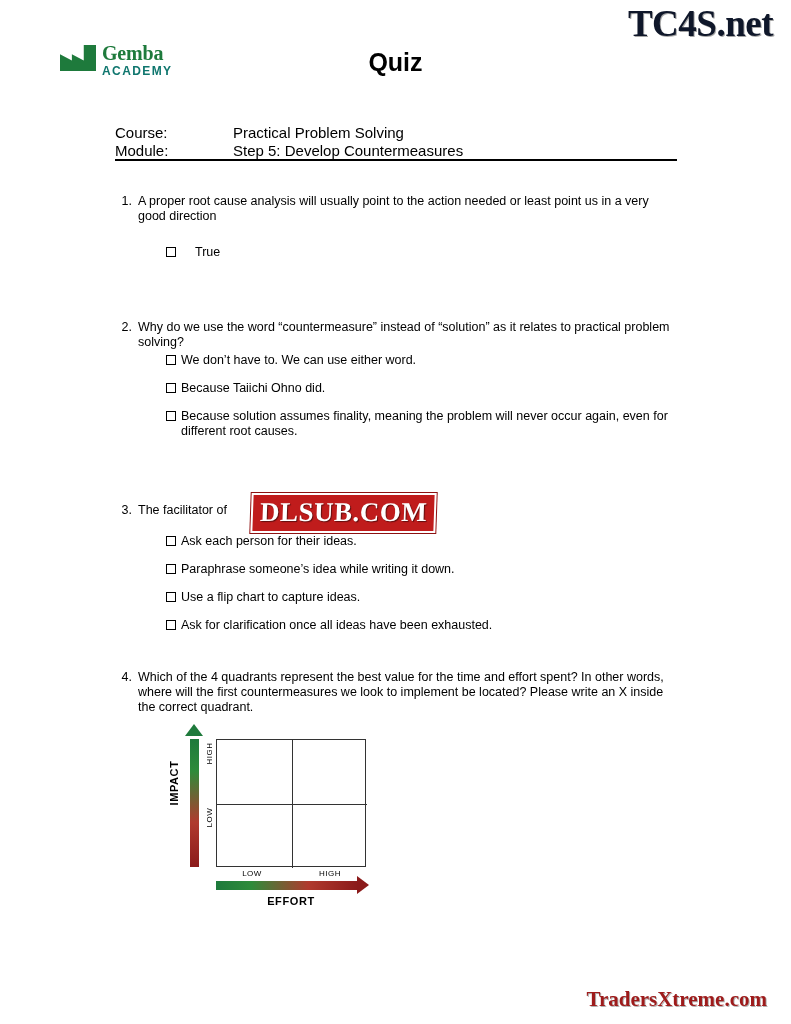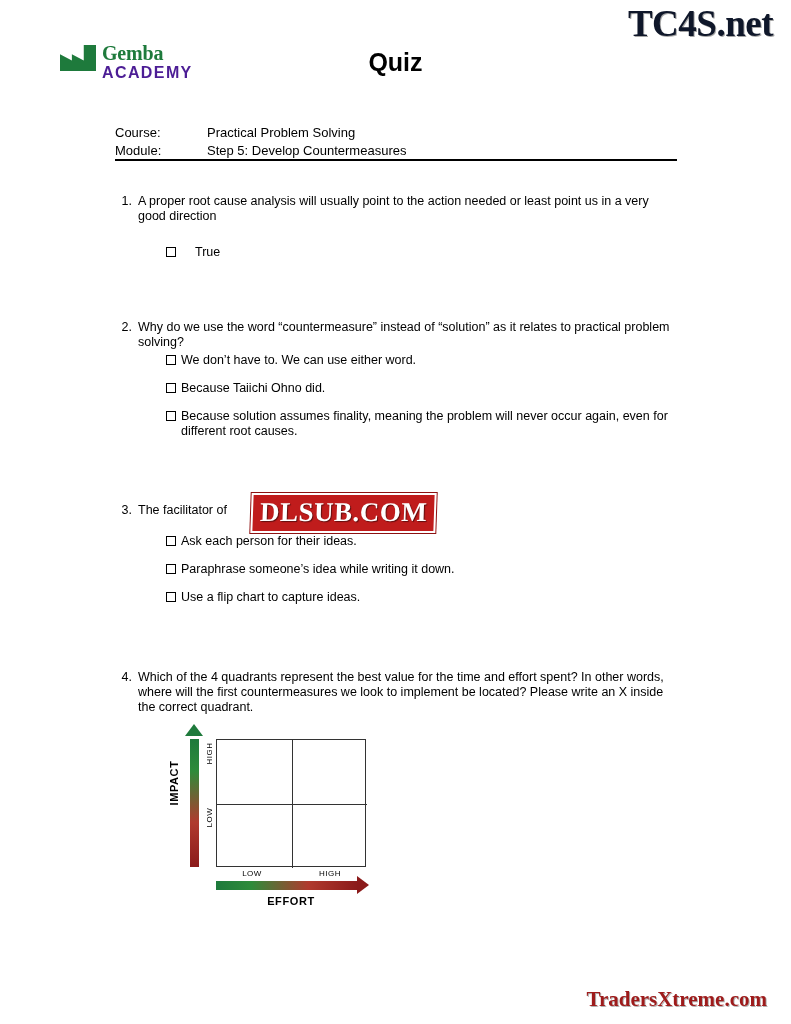--- a/index.html
+++ b/index.html
@@ -84,22 +84,22 @@
     font-size: 20px;
     color: #1e7a3c;
     letter-spacing: -0.2px;
   }
   .logo-academy {
     position: absolute;
     left: 42px;
     top: 22px;
     font-family: "Liberation Sans", sans-serif;
     font-weight: bold;
-    font-size: 16px;
-    color: #4c1d95;
+    font-size: 12px;
+    color: #0f766e;
     letter-spacing: 1.4px;
   }
 
   .doc-title {
     position: absolute;
     left: 0;
     top: 48px;
     width: 791px;
     text-align: center;
     font-family: "Liberation Sans", sans-serif;
@@ -109,22 +109,23 @@
 
   
   .meta {
     position: absolute;
     left: 115px;
     top: 124px;
     width: 560px;
   }
   .meta-row {
     display: flex;
-    font-size: 13px;
+    font-size: 15px;
     line-height: 18px;
+    gap: 26px;
   }
   .meta-label { width: 92px; }
   .meta-rule {
     position: absolute;
     left: 115px;
     top: 159px;
     width: 562px;
     height: 2px;
     background: #000000;
   }
@@ -371,20 +372,24 @@
       <span class="opt-label">Ask each person for their ideas.</span>
     </div>
     <div class="opt">
       <span class="checkbox"></span>
       <span class="opt-label">Paraphrase someone’s idea while writing it down.</span>
     </div>
     <div class="opt">
       <span class="checkbox"></span>
       <span class="opt-label">Use a flip chart to capture ideas.</span>
     </div>
+    <div class="opt">
+      <span class="checkbox"></span>
+      <span class="opt-label">Ask for clarification once all ideas have been exhausted.</span>
+    </div>
   </div>
 </div>
 
 <div class="question" id="q4">
   <div class="q-num">4.</div>
   <div class="q-text">Which of the 4 quadrants represent the best value for the time and effort spent? In other words, where will the first countermeasures we look to implement be located? Please write an X inside the correct quadrant.</div>
 </div>
 
 <div class="matrix">
   <div class="mx-yarrow"></div>

